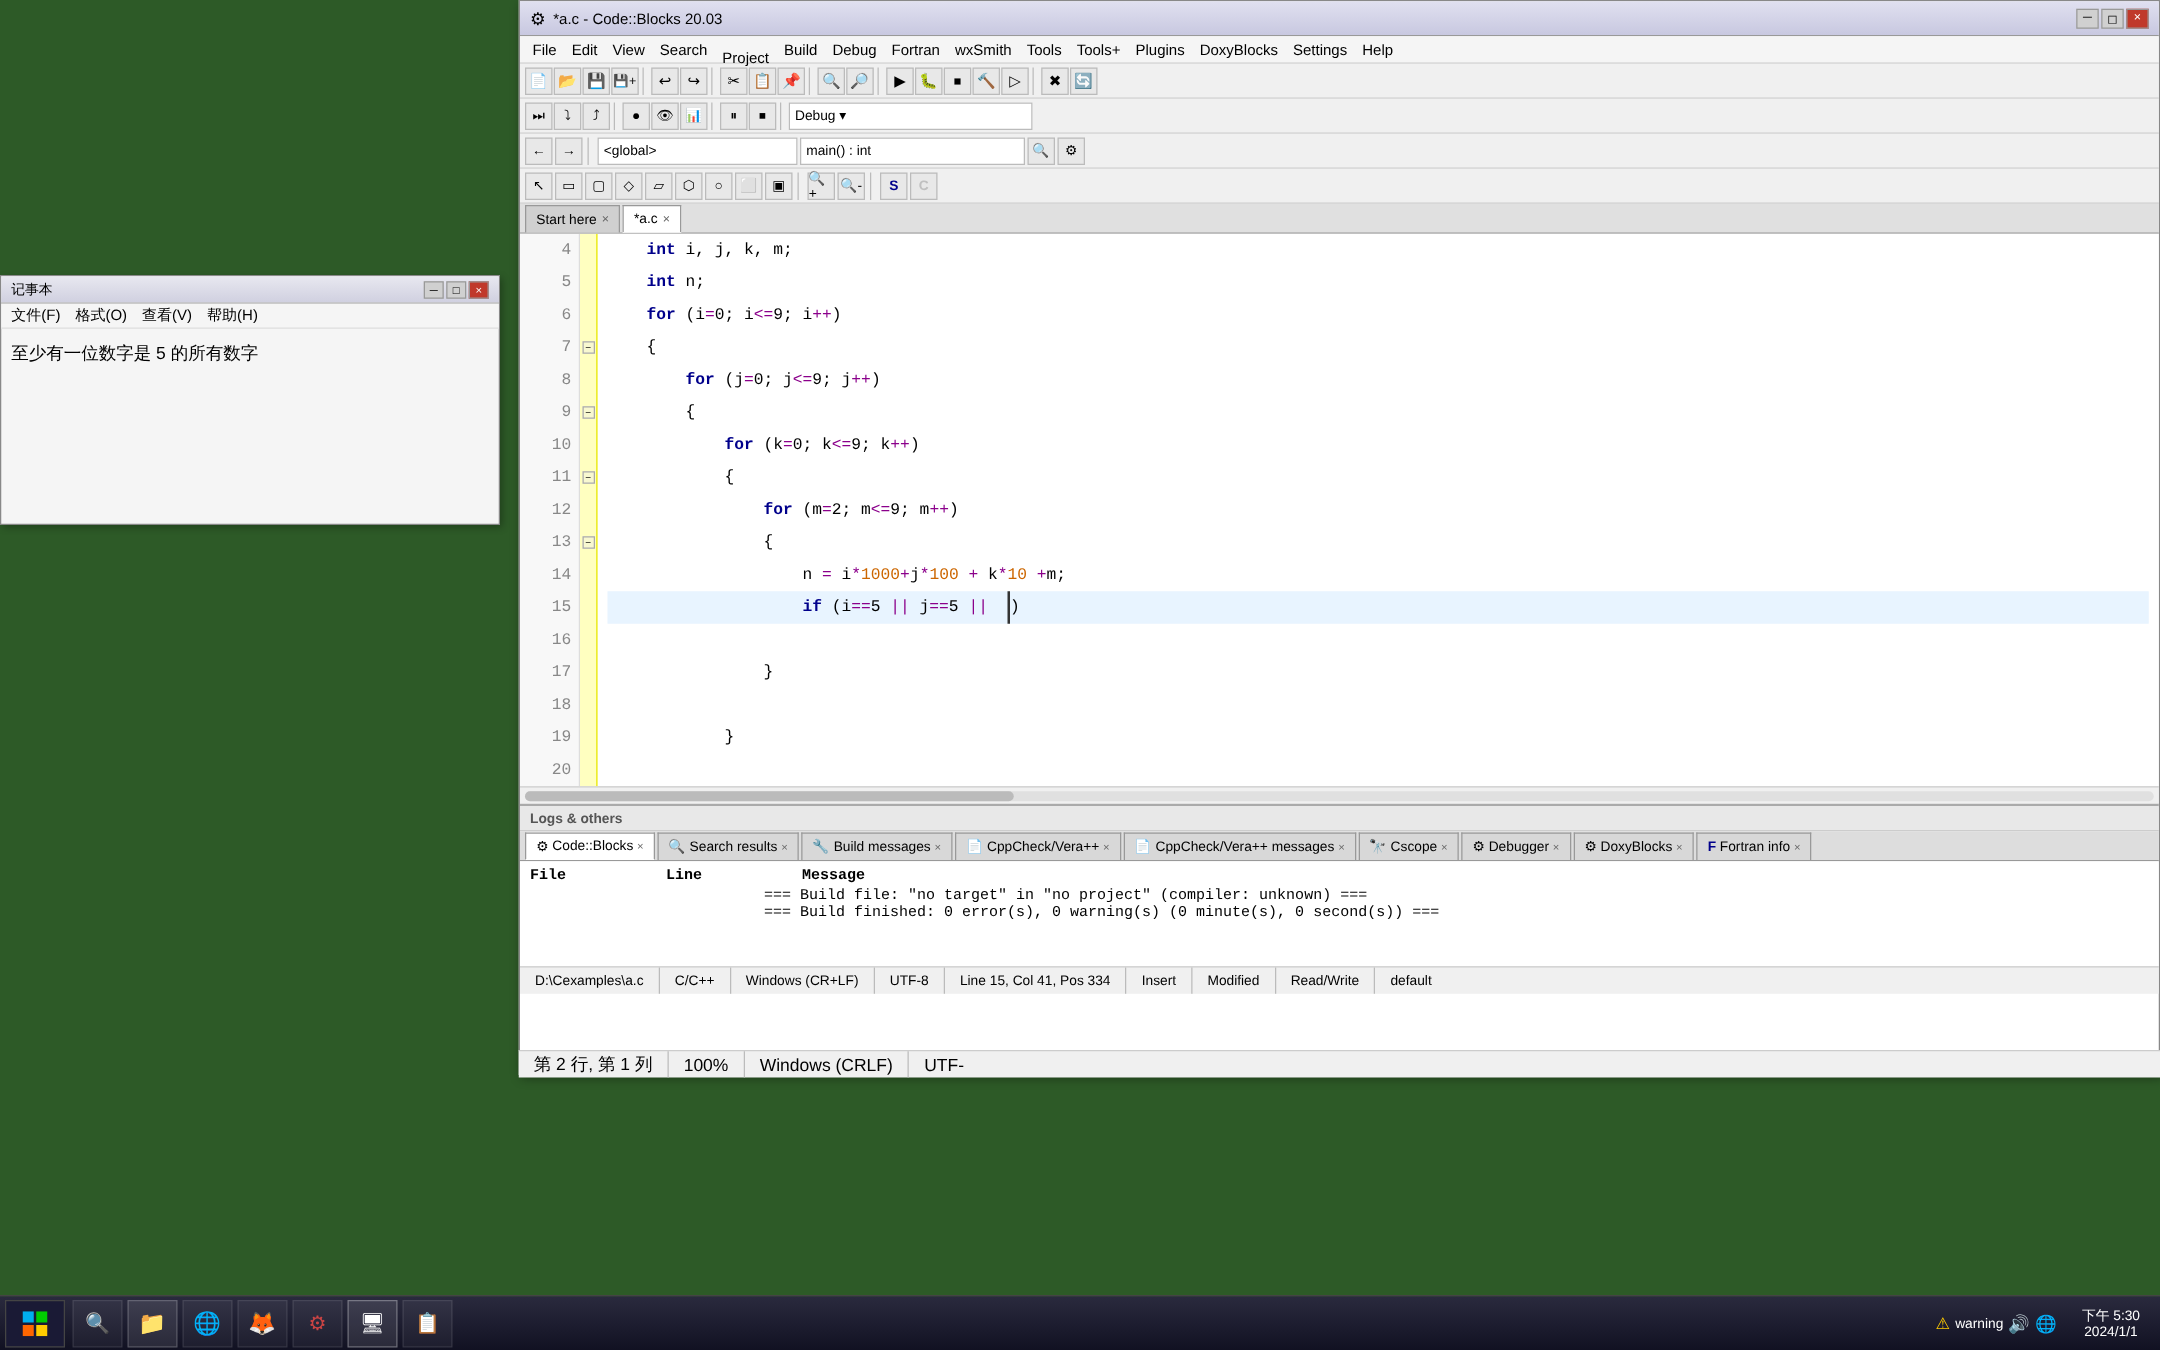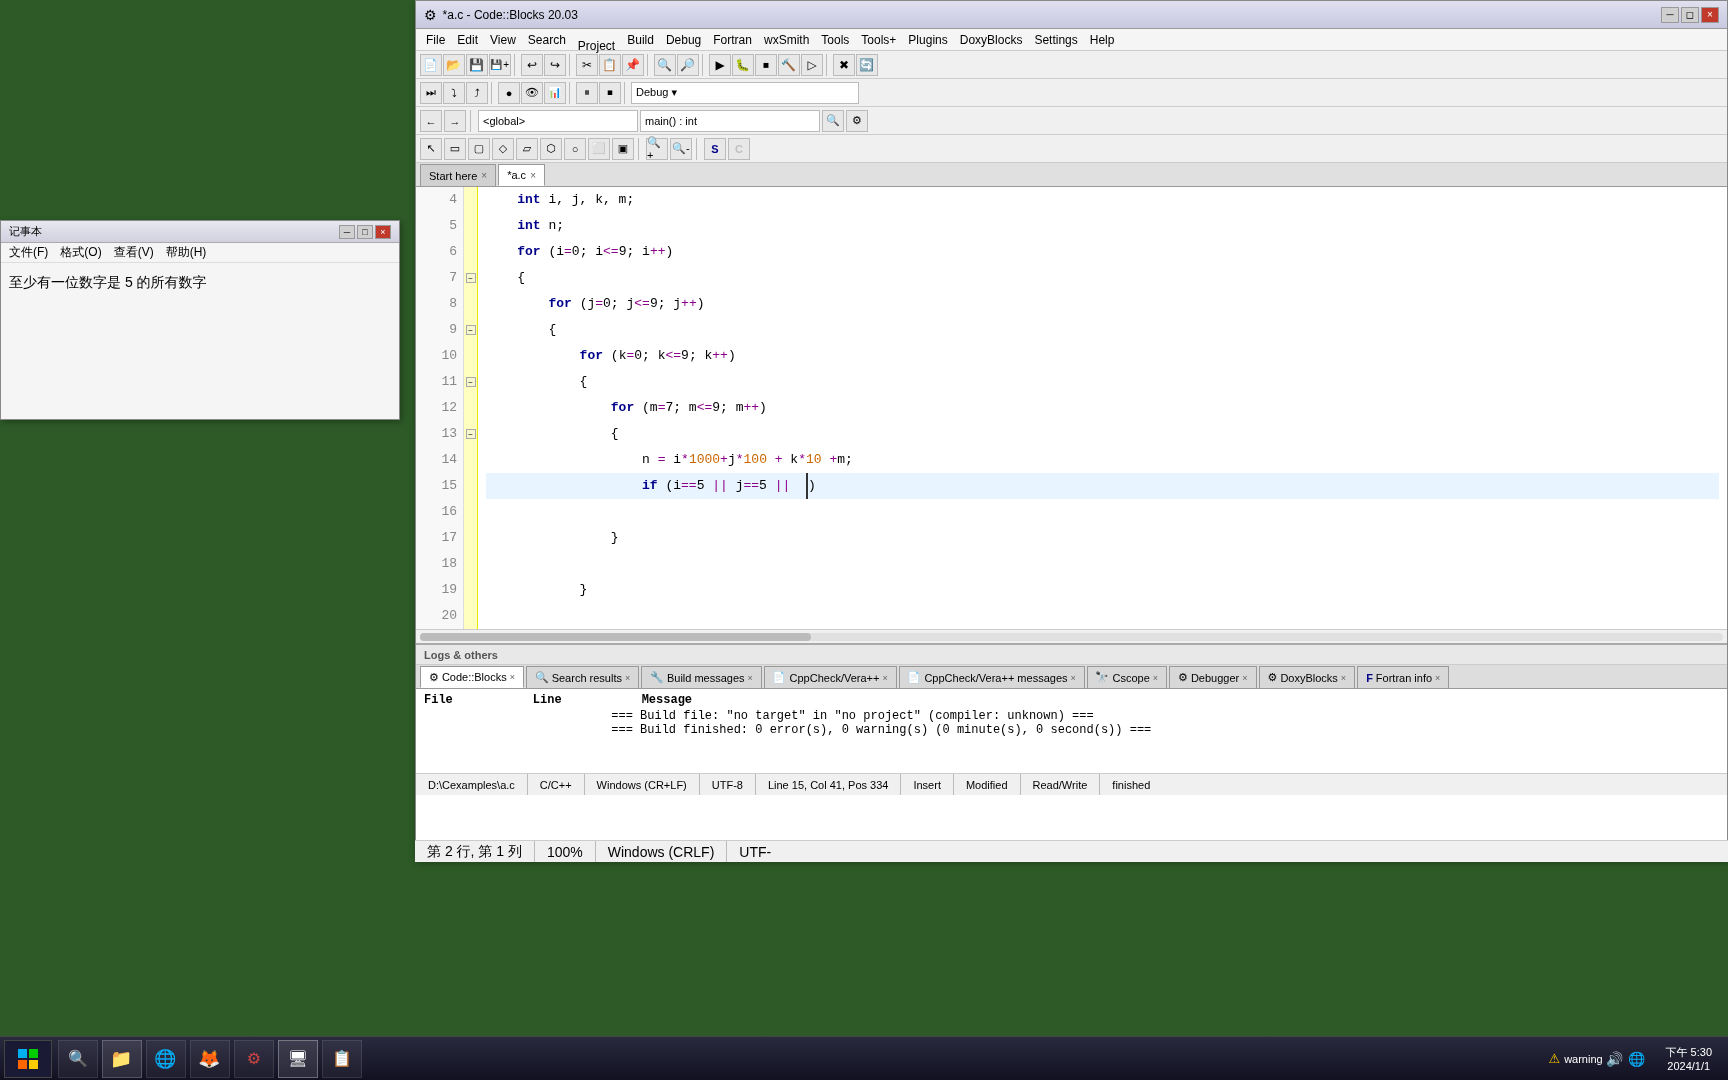--- a/index.html
+++ b/index.html
@@ -94,21 +94,21 @@
     <div style="width:22px;height:22px;background:#e8e8e8;border:1px solid #bbb;display:flex;align-items:center;justify-content:center;font-size:11px;">⤴</div>
     <div style="width:4px;height:22px;border-left:1px solid #bbb;margin:0 2px;"></div>
     <div style="width:22px;height:22px;background:#e8e8e8;border:1px solid #bbb;display:flex;align-items:center;justify-content:center;font-size:11px;">●</div>
     <div style="width:22px;height:22px;background:#e8e8e8;border:1px solid #bbb;display:flex;align-items:center;justify-content:center;font-size:11px;">👁</div>
     <div style="width:22px;height:22px;background:#e8e8e8;border:1px solid #bbb;display:flex;align-items:center;justify-content:center;font-size:11px;">📊</div>
     <div style="width:4px;height:22px;border-left:1px solid #bbb;margin:0 2px;"></div>
     <div style="width:22px;height:22px;background:#e8e8e8;border:1px solid #bbb;display:flex;align-items:center;justify-content:center;font-size:11px;">⏸</div>
     <div style="width:22px;height:22px;background:#e8e8e8;border:1px solid #bbb;display:flex;align-items:center;justify-content:center;font-size:11px;">⏹</div>
     <div style="width:4px;height:22px;border-left:1px solid #bbb;margin:0 2px;"></div>
 
-    <div style="width:228px;height:22px;background:white;border:1px solid #bbb;display:flex;align-items:center;padding:0 4px;font-size:11px;">Debug ▾</div>
+    <div style="width:195px;height:22px;background:white;border:1px solid #bbb;display:flex;align-items:center;padding:0 4px;font-size:11px;">Debug ▾</div>
   </div>
 
   <div style="background:#f0f0f0;height:28px;display:flex;align-items:center;padding:0 4px;gap:2px;border-bottom:1px solid #ccc;">
     <div style="width:22px;height:22px;background:#e8e8e8;border:1px solid #bbb;display:flex;align-items:center;justify-content:center;font-size:11px;">←</div>
     <div style="width:22px;height:22px;background:#e8e8e8;border:1px solid #bbb;display:flex;align-items:center;justify-content:center;font-size:11px;">→</div>
     <div style="width:4px;height:22px;border-left:1px solid #bbb;margin:0 2px;"></div>
 
     <div style="width:160px;height:22px;background:white;border:1px solid #bbb;display:flex;align-items:center;padding:0 4px;font-size:11px;">&lt;global&gt;</div>
 
     <div style="width:180px;height:22px;background:white;border:1px solid #bbb;display:flex;align-items:center;padding:0 4px;font-size:11px;">main() : int</div>
@@ -227,21 +227,21 @@
 
       <div style="height:26px;display:flex;align-items:center;white-space:pre;">
         <span style="color:#00008B;font-weight:bold;">            for</span><span style="color:#000;"> (k</span><span style="color:#8B008B;">=</span><span style="color:#000;">0; k</span><span style="color:#8B008B;">&lt;=</span><span style="color:#000;">9; k</span><span style="color:#8B008B;">++</span><span style="color:#000;">)</span>
       </div>
 
       <div style="height:26px;display:flex;align-items:center;white-space:pre;">
         <span style="color:#000;">            {</span>
       </div>
 
       <div style="height:26px;display:flex;align-items:center;white-space:pre;">
-        <span style="color:#00008B;font-weight:bold;">                for</span><span style="color:#000;"> (m</span><span style="color:#8B008B;">=</span><span style="color:#000;">7; m</span><span style="color:#8B008B;">&lt;=</span><span style="color:#000;">9; m</span><span style="color:#8B008B;">++</span><span style="color:#000;">)</span>
+        <span style="color:#00008B;font-weight:bold;">                for</span><span style="color:#000;"> (m</span><span style="color:#8B008B;">=</span><span style="color:#000;">2; m</span><span style="color:#8B008B;">&lt;=</span><span style="color:#000;">9; m</span><span style="color:#8B008B;">++</span><span style="color:#000;">)</span>
       </div>
 
       <div style="height:26px;display:flex;align-items:center;white-space:pre;">
         <span style="color:#000;">                {</span>
       </div>
 
       <div style="height:26px;display:flex;align-items:center;white-space:pre;">
         <span style="color:#000;">                    n </span><span style="color:#8B008B;">=</span><span style="color:#000;"> i</span><span style="color:#8B008B;">*</span><span style="color:#CC6600;">1000</span><span style="color:#8B008B;">+</span><span style="color:#000;">j</span><span style="color:#8B008B;">*</span><span style="color:#CC6600;">100</span><span style="color:#000;"> </span><span style="color:#8B008B;">+</span><span style="color:#000;"> k</span><span style="color:#8B008B;">*</span><span style="color:#CC6600;">10</span><span style="color:#000;"> </span><span style="color:#8B008B;">+</span><span style="color:#000;">m;</span>
       </div>
 
@@ -335,21 +335,21 @@
 
   <div style="background:#f0f0f0;height:22px;border-top:1px solid #ccc;display:flex;align-items:center;font-size:11px;color:#000;">
     <div style="padding:0 12px;border-right:1px solid #bbb;height:100%;display:flex;align-items:center;">D:\Cexamples\a.c</div>
     <div style="padding:0 12px;border-right:1px solid #bbb;height:100%;display:flex;align-items:center;">C/C++</div>
     <div style="padding:0 12px;border-right:1px solid #bbb;height:100%;display:flex;align-items:center;">Windows (CR+LF)</div>
     <div style="padding:0 12px;border-right:1px solid #bbb;height:100%;display:flex;align-items:center;">UTF-8</div>
     <div style="padding:0 12px;border-right:1px solid #bbb;height:100%;display:flex;align-items:center;">Line 15, Col 41, Pos 334</div>
     <div style="padding:0 12px;border-right:1px solid #bbb;height:100%;display:flex;align-items:center;">Insert</div>
     <div style="padding:0 12px;border-right:1px solid #bbb;height:100%;display:flex;align-items:center;">Modified</div>
     <div style="padding:0 12px;border-right:1px solid #bbb;height:100%;display:flex;align-items:center;">Read/Write</div>
-    <div style="padding:0 12px;height:100%;display:flex;align-items:center;">finished</div>
+    <div style="padding:0 12px;height:100%;display:flex;align-items:center;">default</div>
   </div>
 </div>
 
 <div style="position:absolute;left:415px;bottom:218px;width:1313px;height:22px;background:#f0f0f0;border-top:1px solid #ccc;display:flex;align-items:center;font-size:14px;color:#000;">
   <div style="padding:0 12px;border-right:1px solid #bbb;height:100%;display:flex;align-items:center;">第 2 行, 第 1 列</div>
   <div style="padding:0 12px;border-right:1px solid #bbb;height:100%;display:flex;align-items:center;">100%</div>
   <div style="padding:0 12px;border-right:1px solid #bbb;height:100%;display:flex;align-items:center;">Windows (CRLF)</div>
   <div style="padding:0 12px;height:100%;display:flex;align-items:center;">UTF-</div>
 </div>
 

